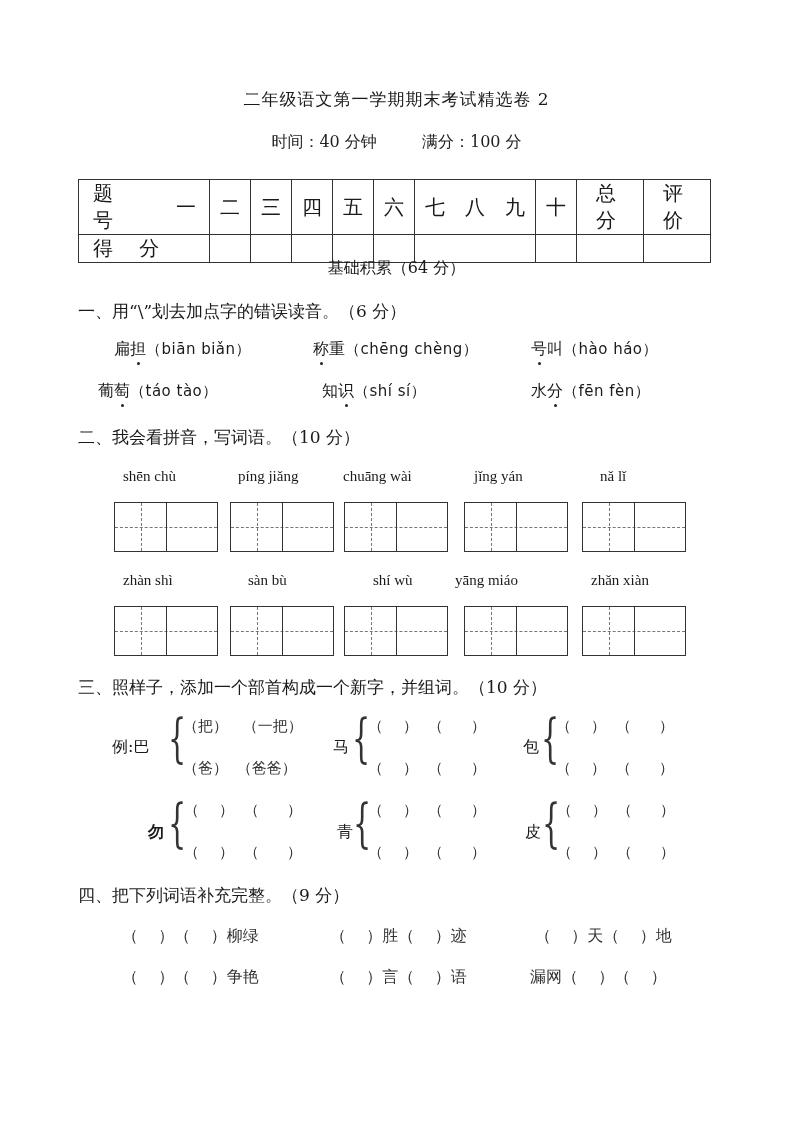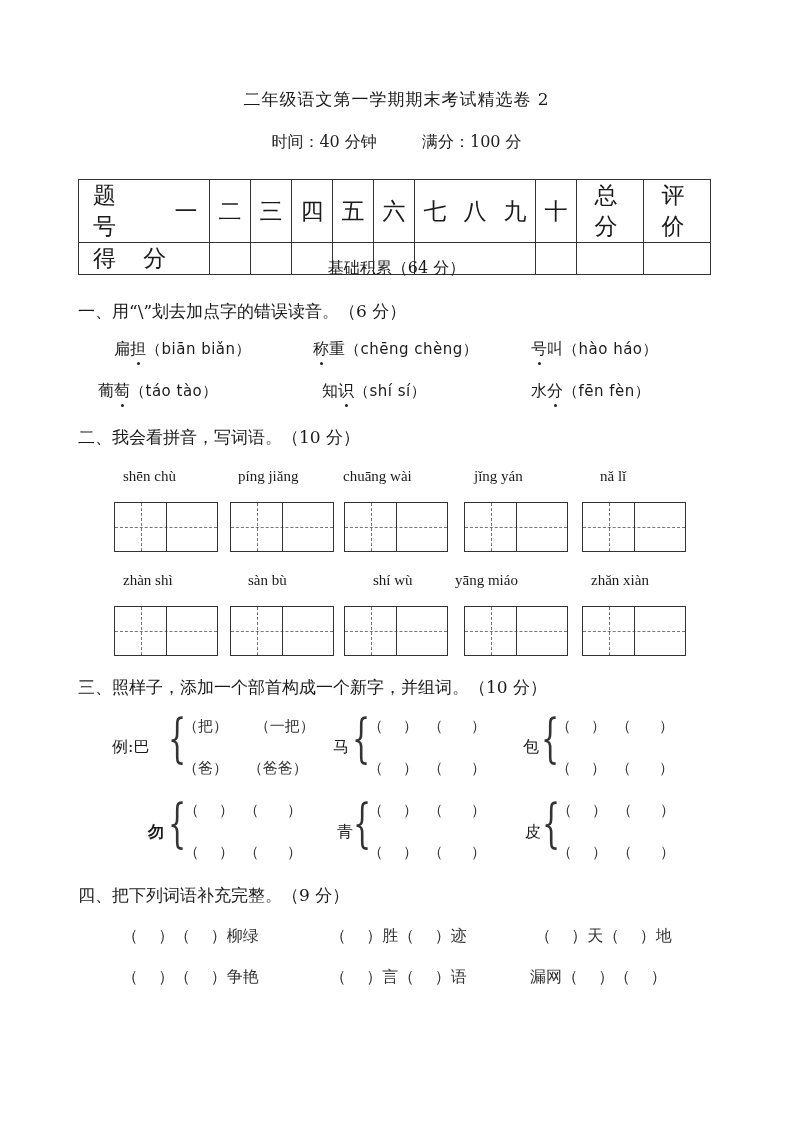--- a/index.html
+++ b/index.html
@@ -4,21 +4,21 @@
 <style>
   html, body { margin: 0; padding: 0; background: #ffffff; }
   body { width: 793px; height: 1122px; position: relative; overflow: hidden;
          font-family: "DejaVu Serif", "Liberation Serif", serif; color: #1a1a1a; }
   .abs { position: absolute; white-space: nowrap; }
   .title { left: 0; width: 793px; top: 88px; text-align: center; font-size: 17px; letter-spacing: 1px; }
   .subtitle { left: 0; width: 793px; top: 132px; text-align: center; font-size: 16px; color: #222; }
   .subtitle span + span { margin-left: 40px; }
 
   
-  .score-table { position: absolute; left: 78px; top: 179px; border-collapse: collapse; font-size: 23px; }
+  .score-table { position: absolute; left: 78px; top: 179px; border-collapse: collapse; font-size: 20px; }
   .score-table td { border: 1px solid #333; height: 26px; padding: 0; text-align: center; color: #1a1a1a; }
   .score-table td.thin-l { border-left: 1px solid #ccc; }
   .score-table td.no-l { border-left: none; }
   .score-table td.no-r { border-right: none; }
   .score-table .lbl { text-align: left; padding-left: 14px; letter-spacing: 10px; }
 
   .section-head { left: 0; width: 793px; text-align: center; top: 258px; font-size: 16px; }
   .q-head { left: 78px; font-size: 17px; }
   .item { font-size: 16px; }
   .dot { position: relative; display: inline-block; }
@@ -170,25 +170,25 @@
     <div class="vdash"></div>
     <div class="mid"></div>
   </div>
 
 <div class="abs q-head" style="top:676px">三、照样子，添加一个部首构成一个新字，并组词。（10 分）</div>
 
 <div class="rad" style="left:112px; top:737px">例:巴</div>
 <div class="brace" style="left:168px; top:712px">{</div>
 <div class="paren-row" style="left:183px; top:717px">
   <span>（把）</span>
-  <span style="margin-left:22px">（一把）</span>
+  <span style="margin-left:10px">（一把）</span>
 </div>
 <div class="paren-row" style="left:183px; top:759px">
   <span>（爸）</span>
-  <span style="margin-left:15px">（爸爸）</span>
+  <span style="margin-left:4px">（爸爸）</span>
 </div>
 
 <div class="rad" style="left:333px; top:737px">马</div>
 <div class="brace" style="left:352px; top:712px">{</div>
 <div class="paren-row" style="left:368px; top:717px">
   <span>（</span><span style="margin-left:20px">）</span><span style="margin-left:10px">（</span><span style="margin-left:28px">）</span>
 </div>
 <div class="paren-row" style="left:368px; top:759px">
   <span>（</span><span style="margin-left:20px">）</span><span style="margin-left:10px">（</span><span style="margin-left:28px">）</span>
 </div>

